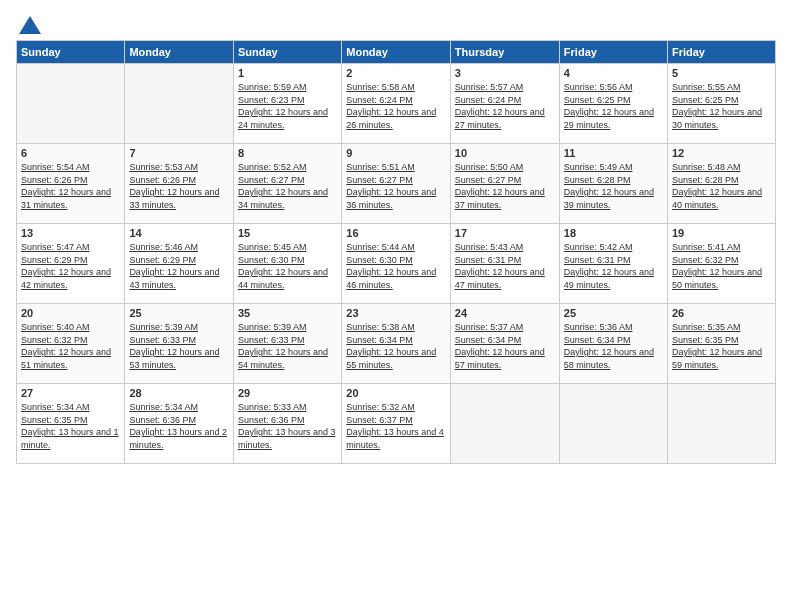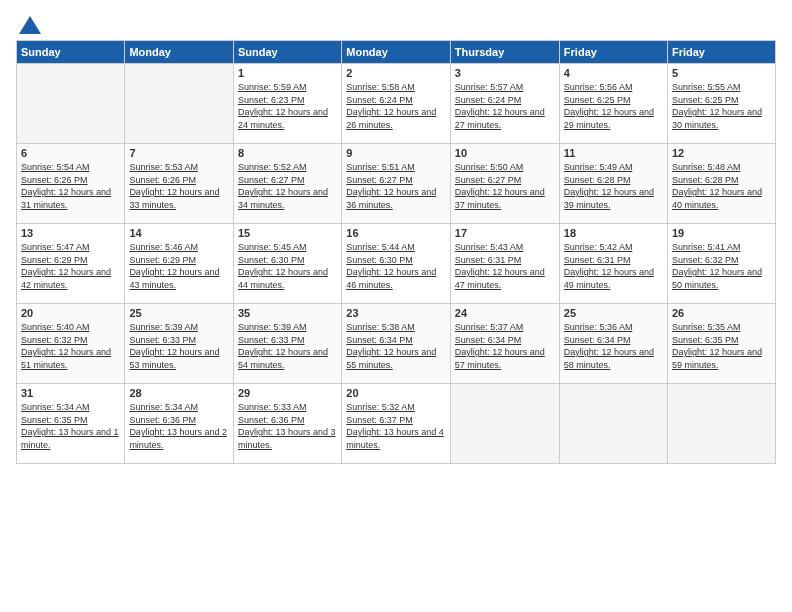--- a/index.html
+++ b/index.html
@@ -232,21 +232,21 @@
             <div class="day-num">25</div>
             <div class="cell-info">Sunrise: 5:36 AM<br>Sunset: 6:34 PM<br>Daylight: 12 hours and 58 minutes.</div>
           </td>
           <td>
             <div class="day-num">26</div>
             <div class="cell-info">Sunrise: 5:35 AM<br>Sunset: 6:35 PM<br>Daylight: 12 hours and 59 minutes.</div>
           </td>
         </tr>
         <tr>
           <td>
-            <div class="day-num">31</div>
+            <div class="day-num">27</div>
             <div class="cell-info">Sunrise: 5:34 AM<br>Sunset: 6:35 PM<br>Daylight: 13 hours and 1 minute.</div>
           </td>
           <td>
             <div class="day-num">28</div>
             <div class="cell-info">Sunrise: 5:34 AM<br>Sunset: 6:36 PM<br>Daylight: 13 hours and 2 minutes.</div>
           </td>
           <td>
             <div class="day-num">29</div>
             <div class="cell-info">Sunrise: 5:33 AM<br>Sunset: 6:36 PM<br>Daylight: 13 hours and 3 minutes.</div>
           </td>

